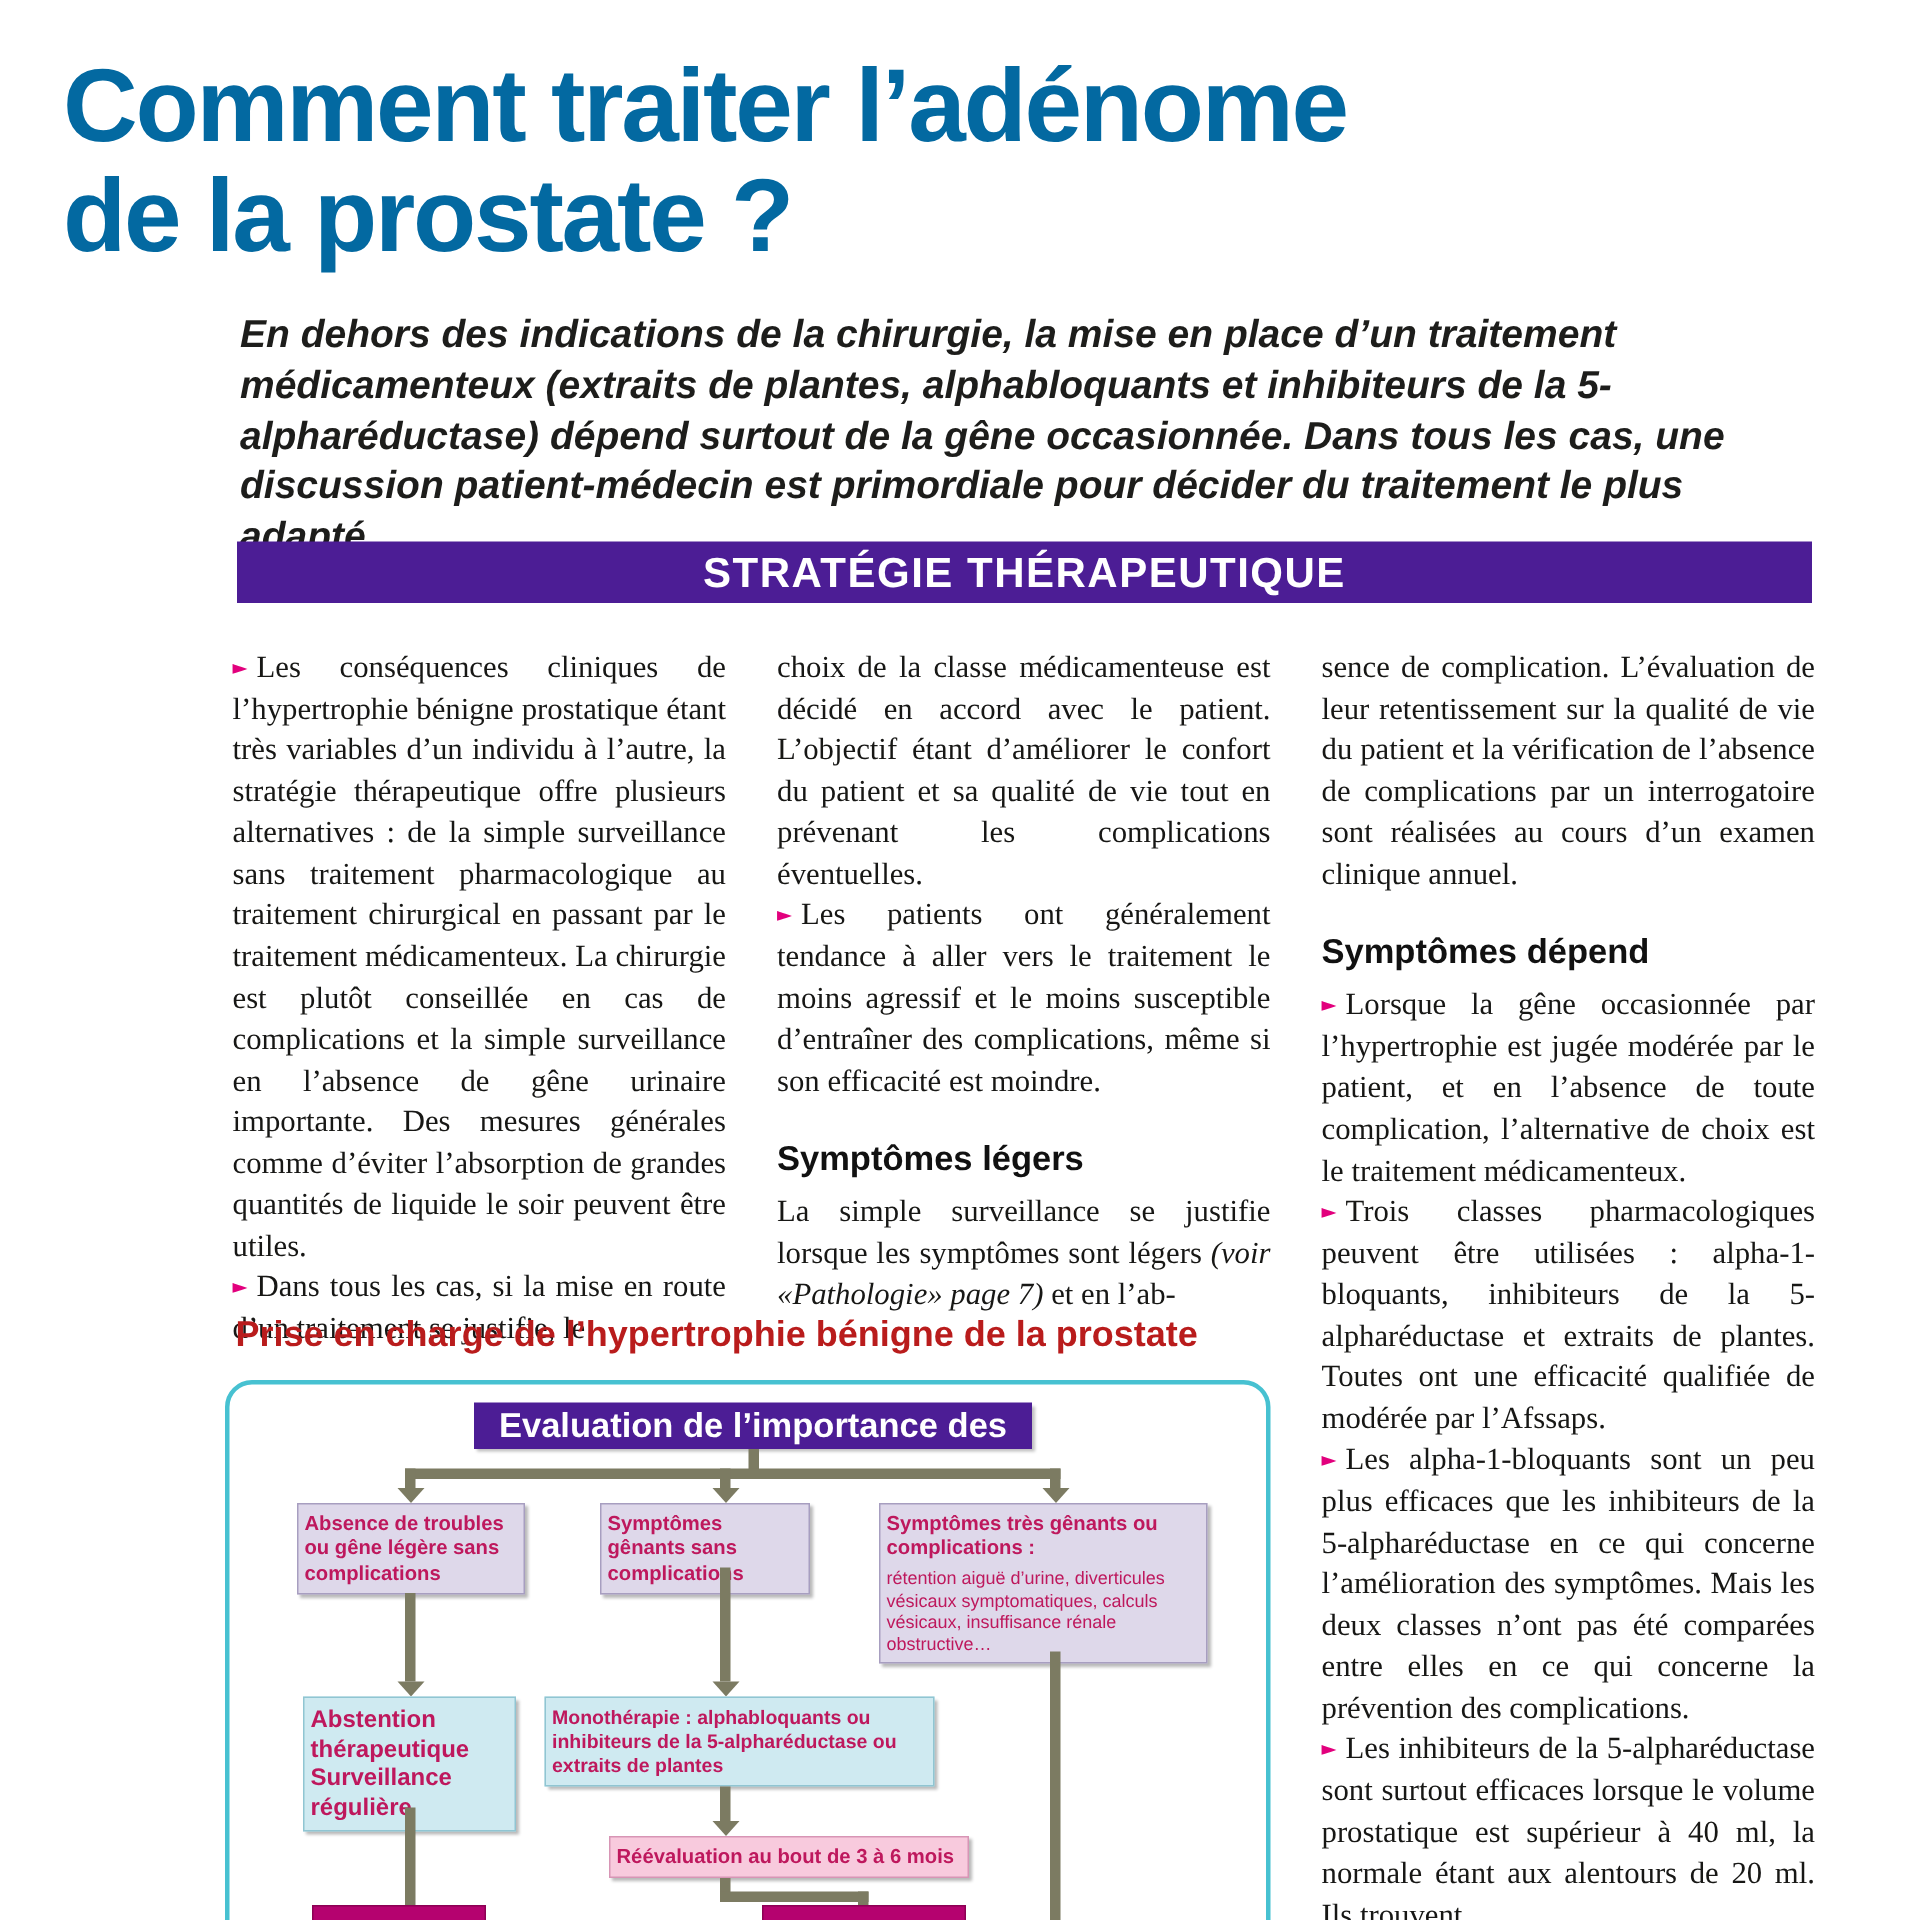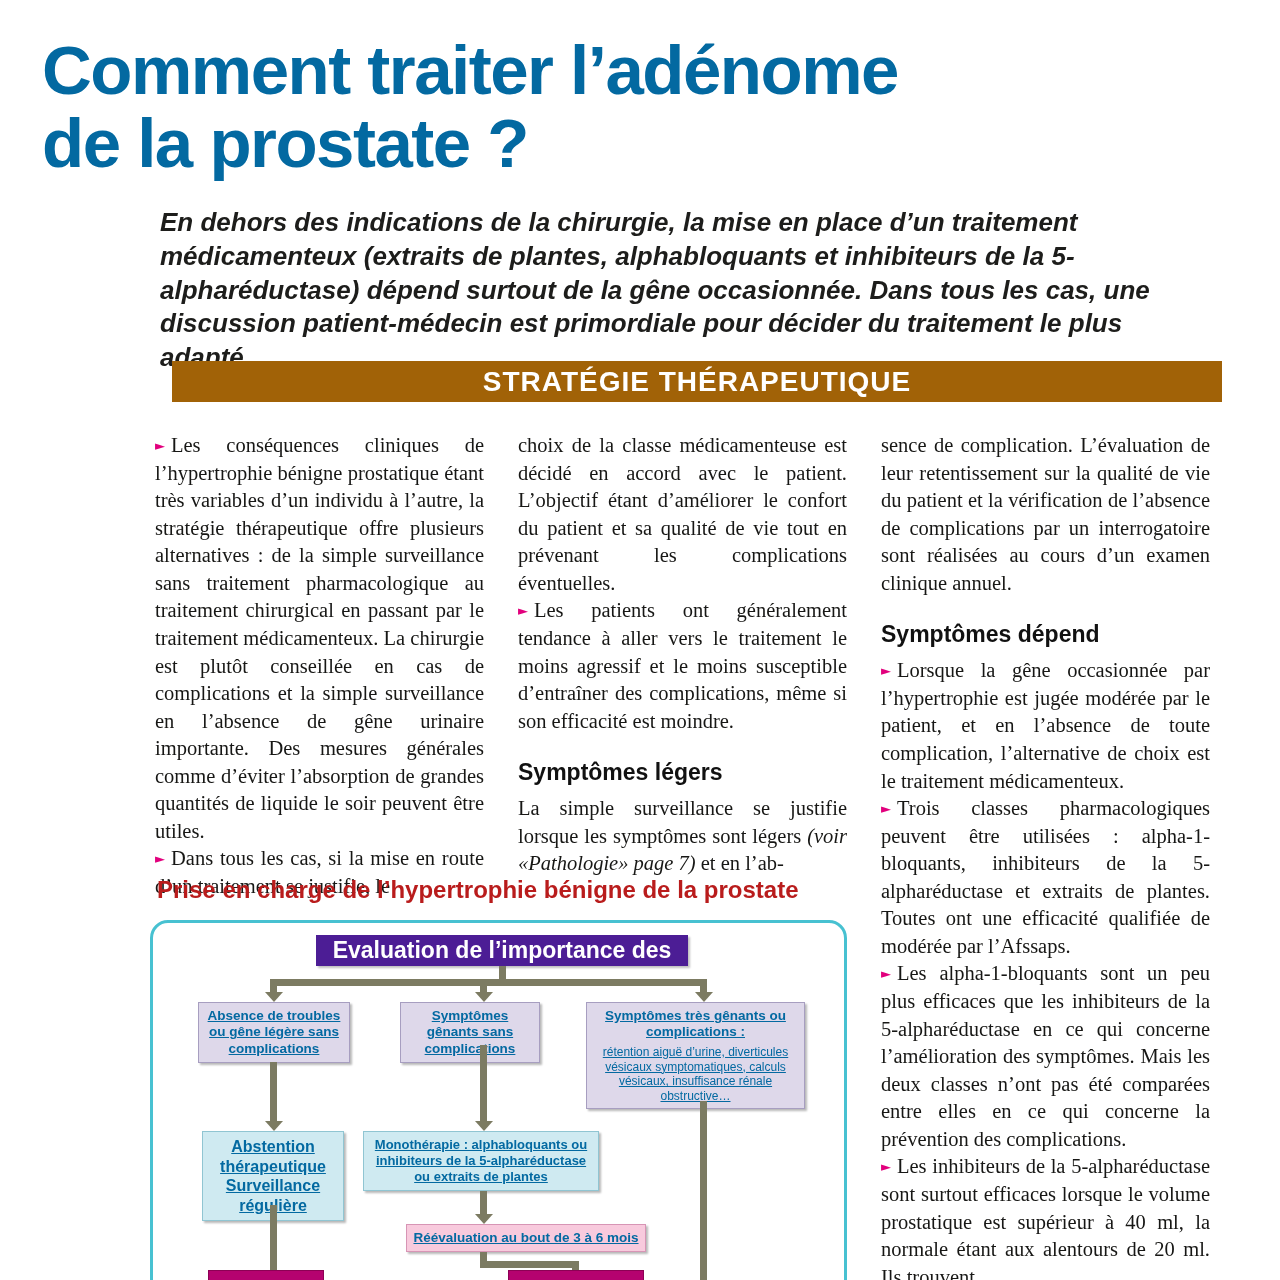--- a/index.html
+++ b/index.html
@@ -18,23 +18,23 @@
     font-size: 69px; font-weight: bold; line-height: 1.06;
     letter-spacing: -1.5px; color: #0369a1;
   }
   .intro {
     position: absolute; left: 160px; top: 206px; width: 1005px;
     font-size: 26px; font-weight: bold; font-style: italic;
     line-height: 1.3; color: #1d1d1b;
   }
   .banner {
     position: absolute; left: 158px; top: 361px; width: 1050px; height: 41px;
-    background: #a16207; color: #ffffff;
+    background: #4c1d95; color: #ffffff;
     font-size: 28px; font-weight: bold; letter-spacing: 1px;
-    text-align: center; line-height: 41px; margin-left: 14px;
+    text-align: center; line-height: 41px;
   }
 
   
   .cols {
     position: absolute; left: 155px; top: 432px; width: 1056px;
     display: flex; gap: 34px;
   }
   .col {
     width: 329px; flex: 0 0 329px;
     font-family: "Liberation Serif", serif;
@@ -68,23 +68,23 @@
     text-align: center; line-height: 31px;
     box-shadow: 2px 2px 2px rgba(0,0,0,.25);
   }
   .l { position: absolute; background: #7c7b62; }
   .arr {
     position: absolute; width: 0; height: 0;
     border-left: 9px solid transparent; border-right: 9px solid transparent;
     border-top: 10px solid #7c7b62;
   }
   .box {
-    position: absolute; text-align: center; font-weight: bold;
-    font-size: 13.5px; line-height: 1.22; color: #0369a1;
-    padding: 5px 4px; box-shadow: 2px 2px 2px rgba(0,0,0,.28); text-decoration: underline;
+    position: absolute; font-weight: bold;
+    font-size: 13.5px; line-height: 1.22; color: #be185d;
+    padding: 5px 4px; box-shadow: 2px 2px 2px rgba(0,0,0,.28);
   }
   .lav  { background: #ded8ea; border: 1px solid #a79ec0; }
   .cyan { background: #cfeaf1; border: 1px solid #90c5d2; }
   .pink { background: #f8cadd; border: 1px solid #d795b5; margin-left: 40px; }
   .box .detail { display: block; font-weight: normal; font-size: 12px; margin-top: 4px; }
   .cut { position: absolute; background: #b5026f; border: 1px solid #8c0154; height: 30px; }
 </style>
 </head>
 <body>
 
@@ -140,21 +140,21 @@
     <div class="box lav" style="left:247px;top:79px;width:140px;">Symptômes gênants sans complications</div>
     <div class="box lav" style="left:433px;top:79px;width:219px;"><span>Symptômes très gênants ou complications :</span><span class="detail">rétention aiguë d’urine, diverticules vésicaux symptomatiques, calculs vésicaux, insuffisance rénale obstructive…</span></div>
 
     <div class="l" style="left:117px;top:139px;width:7px;height:59px;"></div>
     <div class="arr" style="left:112px;top:198px;"></div>
     <div class="l" style="left:327px;top:122px;width:7px;height:76px;"></div>
     <div class="arr" style="left:322px;top:198px;"></div>
     <div class="l" style="left:547px;top:178px;width:7px;height:202px;"></div>
 
     <div class="box cyan" style="left:49px;top:208px;width:142px;font-size:16px;">Abstention thérapeutique Surveillance régulière</div>
-    <div class="box cyan" style="left:210px;top:208px;width:236px;font-size:13px;">Monothérapie : alphabloquants ou inhibiteurs de la 5-alpharéductase ou extraits de plantes</div>
+    <div class="box cyan" style="left:210px;top:208px;width:260px;font-size:13px;">Monothérapie : alphabloquants ou inhibiteurs de la 5-alpharéductase ou extraits de plantes</div>
 
     <div class="l" style="left:327px;top:268px;width:7px;height:23px;"></div>
     <div class="arr" style="left:322px;top:291px;"></div>
     <div class="l" style="left:117px;top:282px;width:7px;height:65px;"></div>
 
     <div class="box pink" style="left:213px;top:301px;width:240px;">Réévaluation au bout de 3 à 6 mois</div>
 
     <div class="l" style="left:327px;top:329px;width:7px;height:15px;"></div>
     <div class="l" style="left:327px;top:338px;width:99px;height:7px;"></div>
     <div class="l" style="left:419px;top:338px;width:7px;height:9px;"></div>

